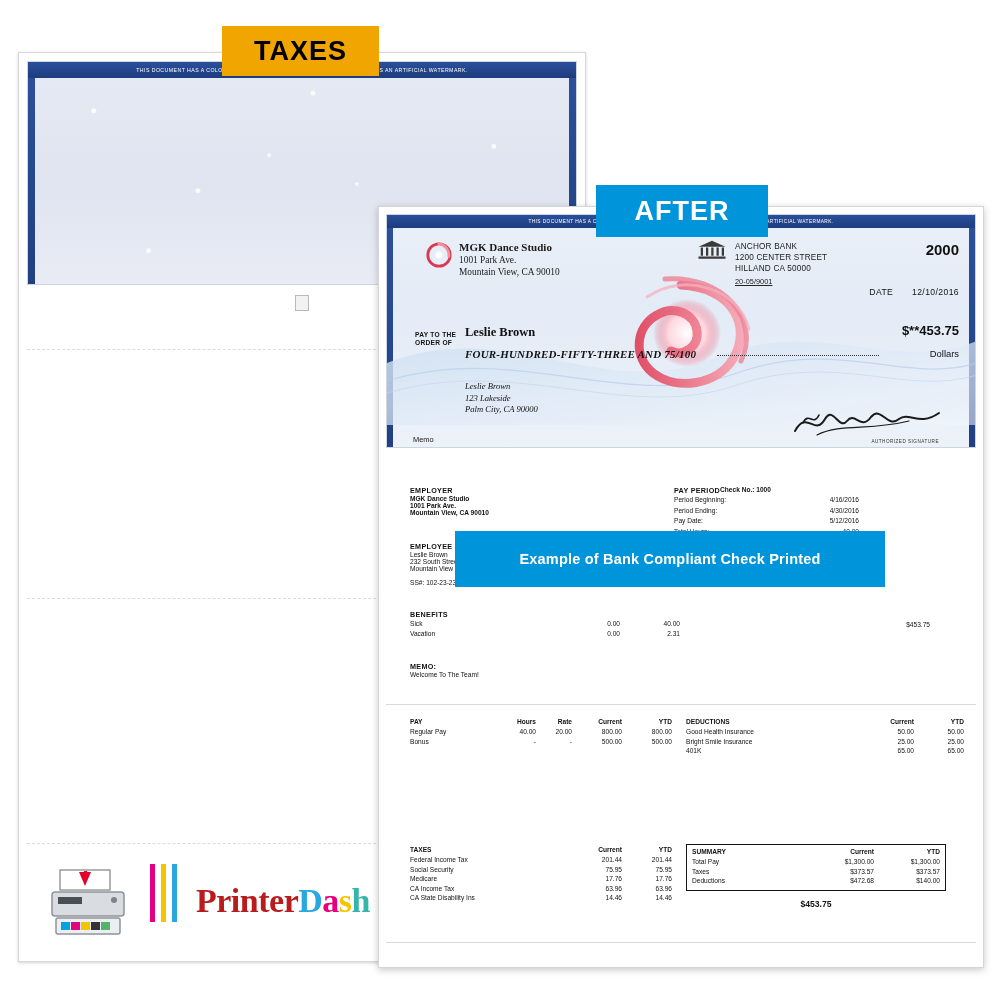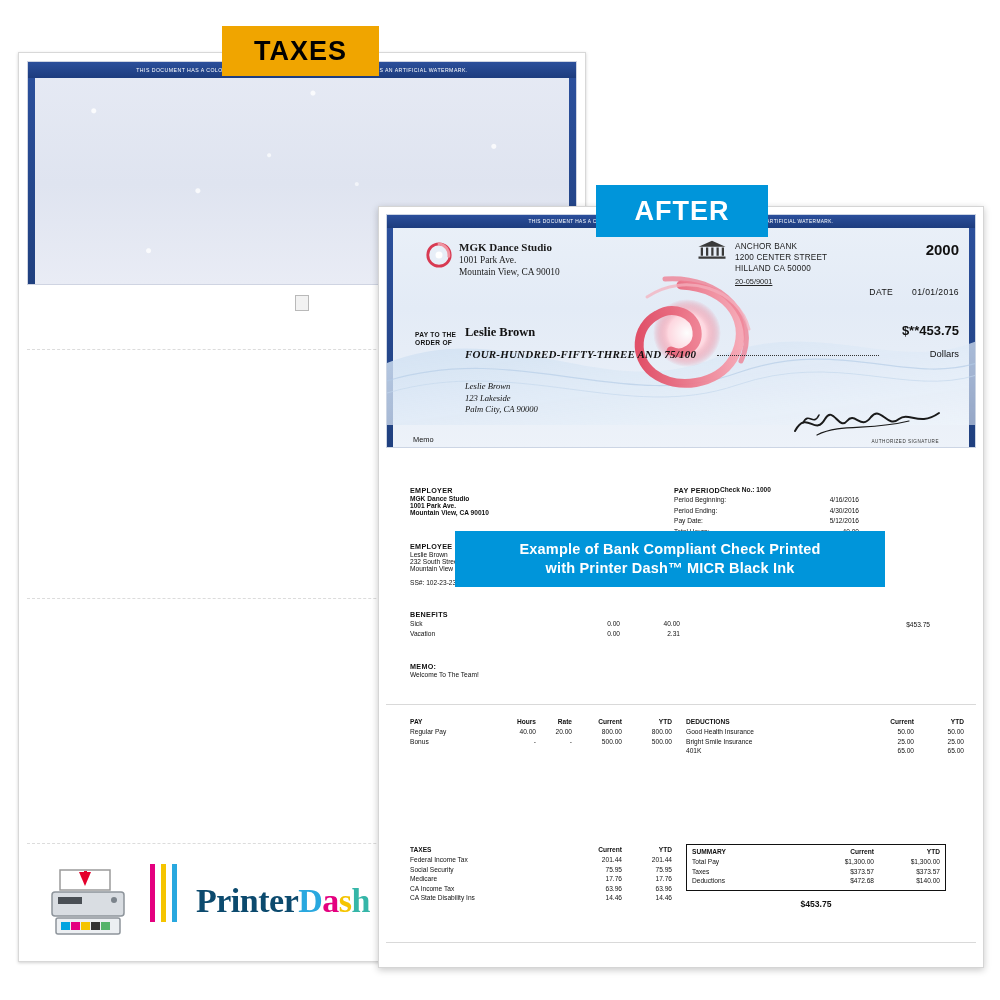--- a/index.html
+++ b/index.html
@@ -170,21 +170,21 @@
 
   
   .brand{position:absolute;left:46px;top:860px;width:330px;height:86px;}
   .brand .printer{position:absolute;left:0;top:6px;width:86px;height:74px;}
   .brand .bars{position:absolute;left:104px;top:4px;width:34px;height:74px;}
   .brand .bars i{display:block;width:5px;height:58px;float:left;margin-right:6px;}
   .brand .wordmark{
     position:absolute;left:150px;top:22px;font-size:34px;font-weight:bold;
     font-family:"Liberation Serif", serif;letter-spacing:-.5px;
   }
-  .wm-printer{color:#0c4a6e;}
+  .wm-printer{color:#b91c1c;}
   .wm-d{color:#29a8df;}
   .wm-a{color:#e4007f;}
   .wm-s{color:#f5c400;}
   .wm-h{color:#35b6a8;}
 </style>
 </head>
 <body>
 
 <div class="sheet-before">
   <div class="before-check">
@@ -264,21 +264,21 @@
       <div>ANCHOR BANK</div>
       <div>1200 CENTER STREET</div>
       <div>HILLAND CA 50000</div>
     </div>
 
     <div class="checkno">2000</div>
     <div class="routingline">20-05/9001</div>
 
     <div class="dateline">
       <span>DATE</span>
-      <span class="dval">01/01/2016</span>
+      <span class="dval">12/10/2016</span>
     </div>
 
     <div class="payto">
       <div>PAY TO THE</div>
       <div>ORDER OF</div>
     </div>
     <div class="payee">Leslie Brown</div>
     <div class="amount-box">$**453.75</div>
     <div class="amount-words">FOUR-HUNDRED-FIFTY-THREE AND 75/100</div>
     <div class="dots"></div>
@@ -498,21 +498,20 @@
     <div class="hr" style="bottom:18px;"></div>
   </div>
 </div>
 
 <div class="badge-after">
   <span>AFTER</span>
 </div>
 
 <div class="banner-example">
   <span>Example of Bank Compliant Check Printed</span>
-  <span>with Printer Dash™ MICR Black Ink</span>
 </div>
 
 <div class="brand">
   <svg class="printer" viewBox="0 0 86 74">
     <rect x="14" y="4" width="50" height="20" fill="#ffffff" stroke="#9a9a9a" stroke-width="1.5"></rect>
     <polygon points="33,6 45,6 39,20" fill="#e4002b"></polygon>
     <rect x="38" y="5" width="3" height="9" fill="#e4002b"></rect>
     <rect x="6" y="26" width="72" height="24" rx="3" fill="#d9dde2" stroke="#8d949b" stroke-width="1.5"></rect>
     <rect x="12" y="31" width="24" height="7" fill="#4a4f55"></rect>
     <circle cx="68" cy="34" r="3" fill="#7b838b"></circle>

